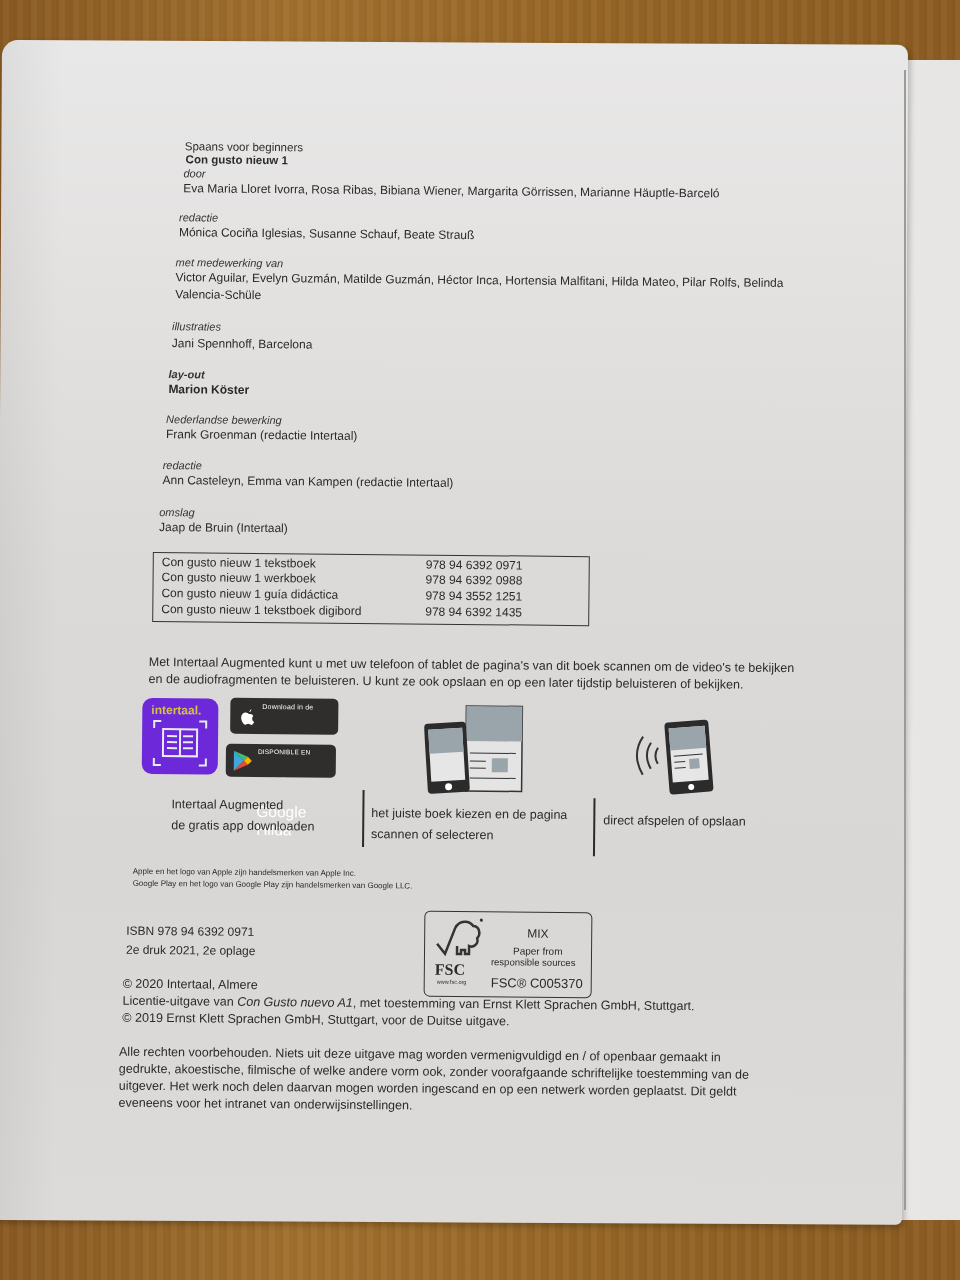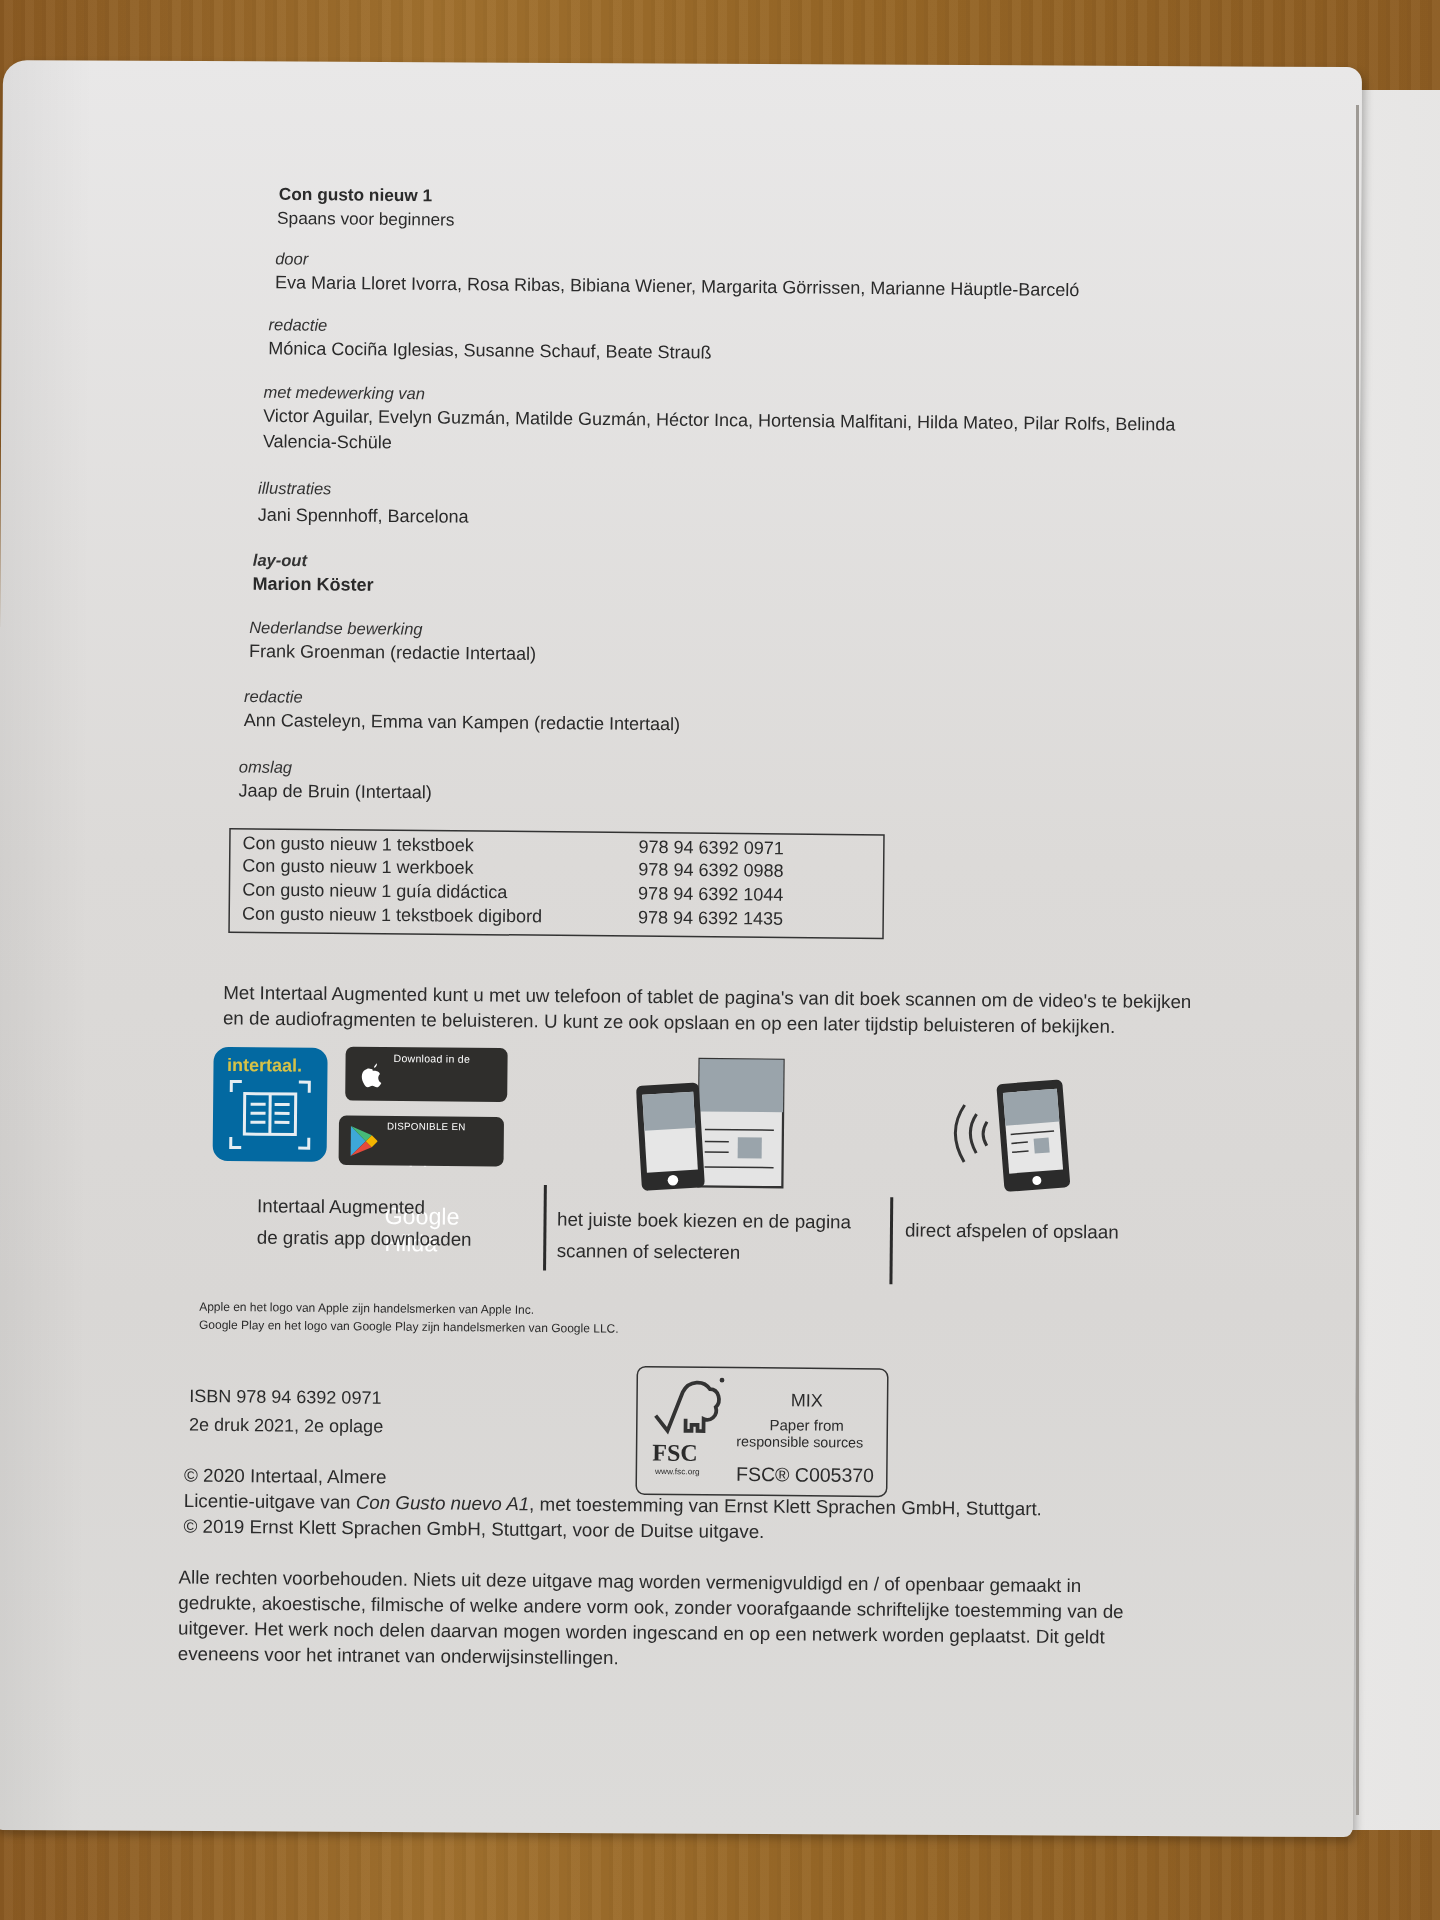--- a/index.html
+++ b/index.html
@@ -34,36 +34,36 @@
     .spine-line {
       position: absolute; left: 904px; top: 70px; width: 2px; height: 1140px;
       background: #9e9a95;
     }
     .content {
       position: absolute; left: 0; top: 0; width: 960px; height: 1280px;
       transform: rotate(0.55deg);
       transform-origin: 160px 120px;
     }
     .abs { position: absolute; }
-    .title-bold { font-weight: bold; font-size: 11.5px; }
+    .title-bold { font-weight: bold; font-size: 11.5px; margin-top: 29px; }
     .small { font-size: 11.5px; line-height: 18px; }
     .label { font-style: italic; font-size: 11px; color: #333; }
     .value { font-size: 12px; color: #2a2a2a; }
     .credit-block { position: absolute; }
     .isbn-table {
       position: absolute; left: 157px; top: 552px; width: 437px; height: 70px;
       border: 1.5px solid #333; box-sizing: border-box;
     }
     .isbn-row { position: absolute; left: 8px; width: 420px; font-size: 12px; height: 16px; }
     .isbn-row .t { position: absolute; left: 0; }
     .isbn-row .n { position: absolute; left: 264px; }
     .intro { position: absolute; left: 154px; top: 654px; width: 690px; font-size: 12.5px; line-height: 17px; }
     .app-icon {
       position: absolute; left: 148px; top: 698px; width: 76px; height: 76px;
-      background: #0369a1; border-radius: 10px; text-decoration: underline;
+      background: #6d28d9; border-radius: 10px; text-decoration: underline;
     }
     .app-icon .brand { position: absolute; left: 9px; top: 5px; font-size: 12px; font-weight: bold; color: #d6c247; }
     .store-btn {
       position: absolute; background: #2f2e2c; border-radius: 5px; color: #fff;
     }
     .store-btn .sm { position: absolute; font-size: 7px; letter-spacing: 0.2px; }
     .store-btn .lg { position: absolute; font-size: 17px; margin-top: 48px; }
     .step-text { position: absolute; font-size: 12.5px; line-height: 21px; }
     .vbar { position: absolute; width: 2px; background: #2a2a2a; }
     .trademark { position: absolute; font-size: 8px; line-height: 12px; left: 140px; top: 866px; }
@@ -128,21 +128,21 @@
     <div class="isbn-row" style="top:2px;">
       <span class="t">Con gusto nieuw 1 tekstboek</span>
       <span class="n">978 94 6392 0971</span>
     </div>
     <div class="isbn-row" style="top:17px;">
       <span class="t">Con gusto nieuw 1 werkboek</span>
       <span class="n">978 94 6392 0988</span>
     </div>
     <div class="isbn-row" style="top:33px;">
       <span class="t">Con gusto nieuw 1 guía didáctica</span>
-      <span class="n">978 94 6392 1044</span>
+      <span class="n">978 94 3552 1251</span>
     </div>
     <div class="isbn-row" style="top:49px;">
       <span class="t">Con gusto nieuw 1 tekstboek digibord</span>
       <span class="n">978 94 6392 1435</span>
     </div>
   </div>
 
   <div class="intro">
     <div>Met Intertaal Augmented kunt u met uw telefoon of tablet de pagina's van dit boek scannen om de video's te bekijken</div>
     <div>en de audiofragmenten te beluisteren. U kunt ze ook opslaan en op een later tijdstip beluisteren of bekijken.</div>

